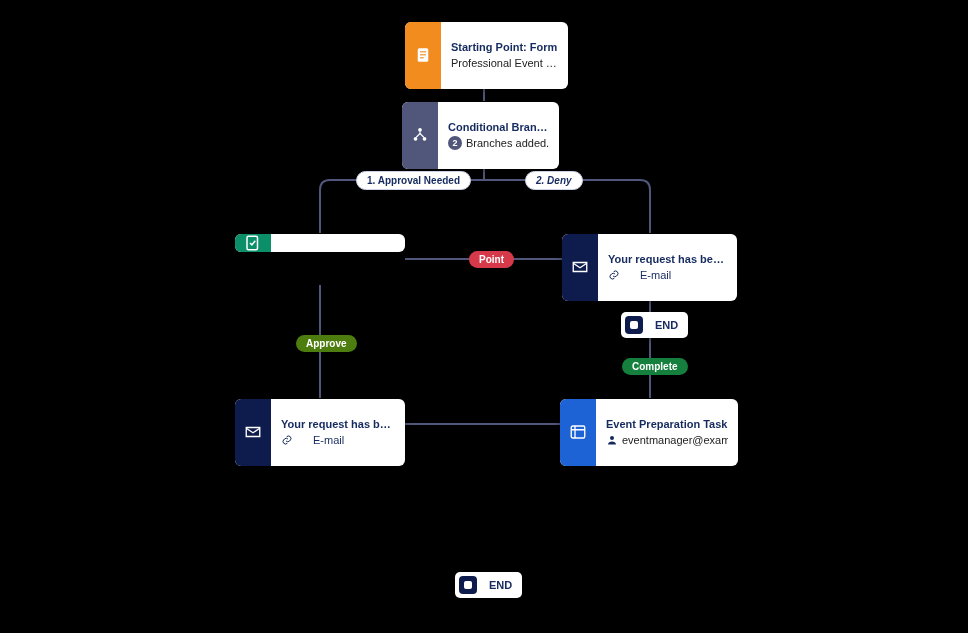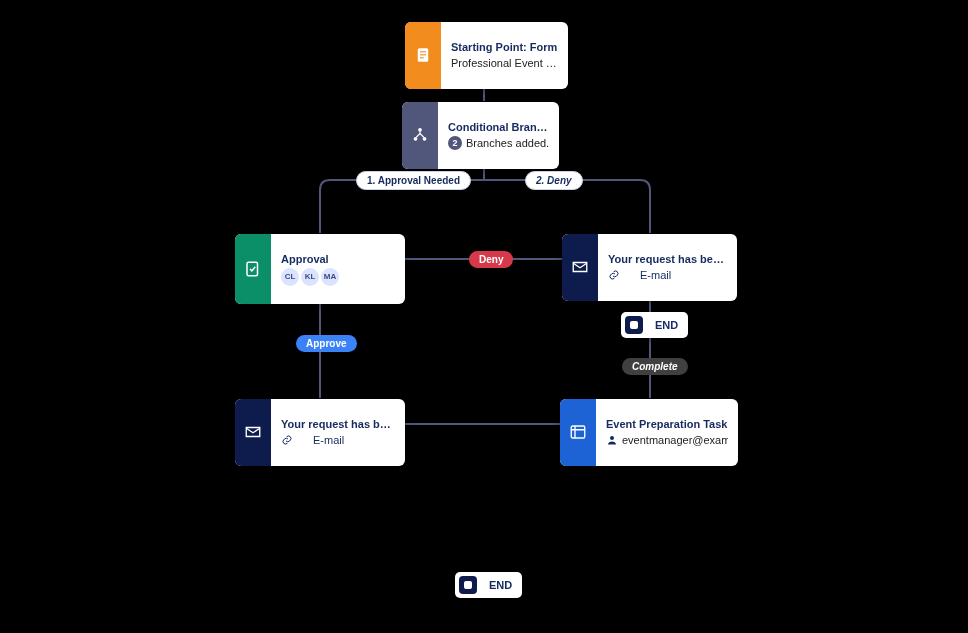--- a/index.html
+++ b/index.html
@@ -83,22 +83,22 @@
     position:absolute;
     border-radius:999px;
     font-size:10px;
     font-weight:600;
     padding:3px 10px;
     background:#fff;
     color:#152a5e;
     border:1px solid #ccd3e8;
   }
   .pill.red { background:#d63a4a; color:#fff; border:none; }
-  .pill.green { background:#3b82f6; color:#fff; border:none; }
-  .pill.blue { background:#404040; color:#fff; border:none; font-style:italic;}
+  .pill.green { background:#4d7c0f; color:#fff; border:none; }
+  .pill.blue { background:#15803d; color:#fff; border:none; }
   .endbox {
     position:absolute;
     display:flex;align-items:center;gap:12px;
     background:#fff;border-radius:5px;
     padding:4px 10px 4px 4px;
     box-shadow: 0 2px 6px rgba(0,0,0,0.4);
     font-size:11px;font-weight:700;color:#152a5e;
   }
   .endbox .sq {
     width:18px;height:18px;border-radius:4px;background:#0e1b4d;
@@ -176,33 +176,23 @@
 <div class="pill" style="left:356px; top:171px;">1. Approval Needed</div>
 <div class="pill" style="left:525px; top:171px;font-style:italic;">2. Deny</div>
 
 <div class="node" style="left:235px; top:234px; width:170px;">
   <div class="node-icon" style="background:#0b8f68">
     <svg width="18" height="18" viewBox="0 0 24 24" fill="none" stroke="#fff" stroke-width="2">
         <rect x="4" y="3" width="14" height="18" rx="2"></rect>
         <path d="M8 12l2.5 2.5L15 9"></path>
       </svg>
   </div>
-  <div class="node-body">
-    <div class="node-title">Approval</div>
-    <div class="node-sub flex">
-      <div class="avatars">
-        <span class="avatar">CL</span>
-        <span class="avatar">KL</span>
-        <span class="avatar">MA</span>
-      </div>
-    </div>
-  </div>
-</div>
-
-<div class="pill red" style="left:469px; top:251px;">Deny</div>
+</div>
+
+<div class="pill red" style="left:469px; top:251px;">Point</div>
 
 <div class="node" style="left:562px; top:234px; width:175px;">
   <div class="node-icon" style="background:#0e1b4d">
     <svg width="18" height="18" viewBox="0 0 24 24" fill="#fff">
         <path d="M3 6h18v12H3z" fill="none" stroke="#fff" stroke-width="1.8"></path>
         <path d="M3 7l9 6 9-6" fill="none" stroke="#fff" stroke-width="1.8"></path>
       </svg>
   </div>
   <div class="node-body">
     <div class="node-title">Your request has been denied.</div>

